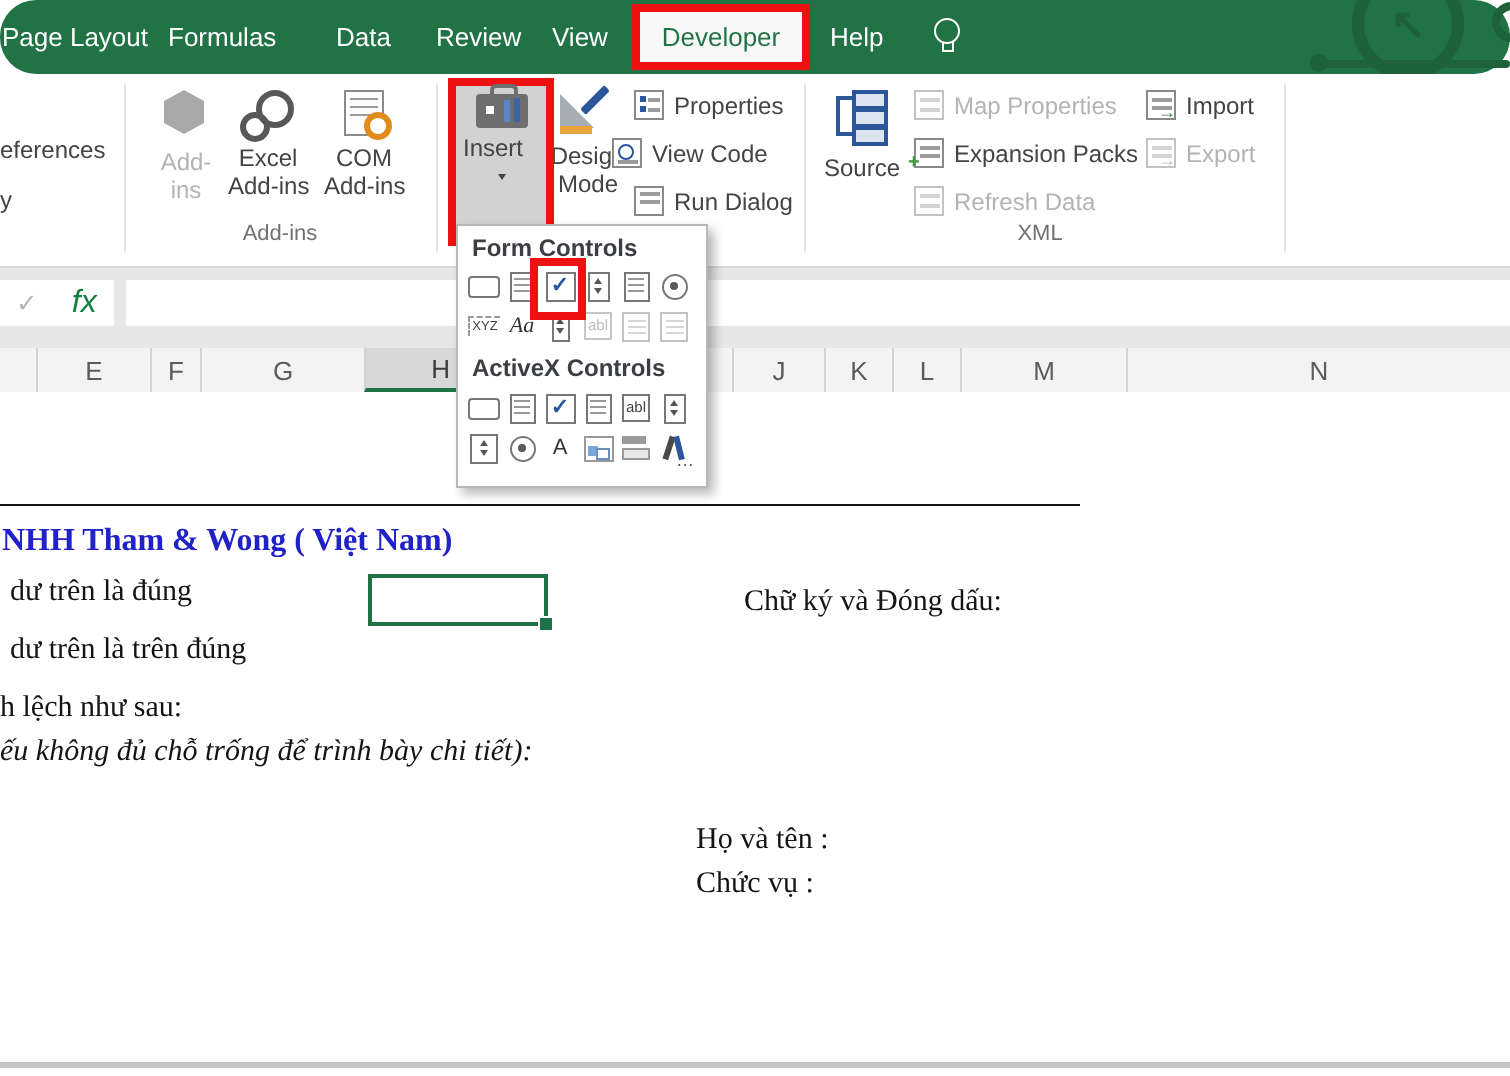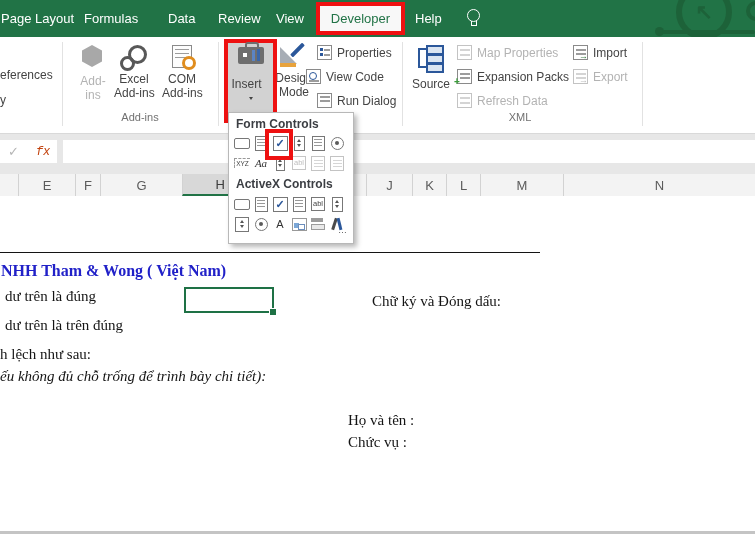--- a/index.html
+++ b/index.html
@@ -1,21 +1,21 @@
 <!DOCTYPE html>
 <html><head>
 <meta charset="utf-8">
 <style>
   html,body{margin:0;padding:0;background:#fff;}
   .screen{position:relative;width:755px;height:538px;overflow:hidden;background:#fff;
           font-family:"Liberation Sans",sans-serif;-webkit-font-smoothing:antialiased;}
   .abs{position:absolute;}
 
   
-  .tabbar{position:absolute;left:0;top:0;width:755px;height:37px;background:#217346;}
+  .tabbar{position:absolute;left:0;top:0;width:755px;height:37px;background:#217346;border-radius:18px;}
   .tab{position:absolute;top:0;height:37px;display:flex;align-items:center;color:#fff;font-size:13px;white-space:nowrap;}
   .dev-frame{position:absolute;left:316px;top:2px;width:81px;height:25px;background:#f8f8f8;
              border:4px solid #ee1111;display:flex;align-items:center;justify-content:center;z-index:5;}
   .dev-frame span{color:#217346;font-size:13px;}
   .bulb{position:absolute;left:467px;top:9px;width:11px;height:11px;border:1.6px solid #fff;border-radius:50%;}
   .bulb:after{content:"";position:absolute;left:2.6px;top:11px;width:4px;height:4px;border-left:1.6px solid #fff;border-right:1.6px solid #fff;border-bottom:1.6px solid #fff;}
   .wm-circle{position:absolute;left:676px;top:-16px;width:44px;height:44px;border:6px solid #1d6239;border-radius:50%;
              display:flex;align-items:center;justify-content:center;color:#1d6239;font-size:21px;font-weight:bold;}
   .wm-line{position:absolute;left:662px;top:30px;width:93px;height:4px;background:#1d6239;border-radius:2px;}
   .wm-dot{position:absolute;left:655px;top:27px;width:9px;height:9px;background:#1d6239;border-radius:50%;}
@@ -91,21 +91,21 @@
   .i-tools{position:relative;width:14px;height:14px;}
   .i-tools .w1{position:absolute;left:3px;top:1px;width:3px;height:12px;background:#4a4a4a;transform:rotate(18deg);}
   .i-tools .w2{position:absolute;left:8px;top:1px;width:3px;height:12px;background:#2b579a;transform:rotate(-14deg);}
   .i-tools .el{position:absolute;right:-3px;bottom:-4px;font-size:9px;color:#555;}
   .red-frame{position:absolute;border:4px solid #ee1111;z-index:45;pointer-events:none;}
 
   
   .fstrip{position:absolute;left:0;top:133px;width:755px;height:41px;background:#e7e7e7;border-top:1px solid #d9d9d9;}
   .fx-box{position:absolute;left:0;top:6px;width:57px;height:23px;background:#fff;display:flex;align-items:center;}
   .fx-check{color:#b5b5b5;font-size:13px;margin-left:8px;}
-  .fx-sym{font-family:Liberation Mono, monospace;font-style:italic;color:#c2410c;font-size:12px;margin-left:17px;}
+  .fx-sym{font-family:Liberation Sans, sans-serif;font-style:italic;color:#15803d;font-size:16px;margin-left:17px;}
   .fbar{position:absolute;left:63px;top:6px;width:692px;height:23px;background:#fff;}
 
   
   .cheads{position:absolute;left:0;top:174px;width:755px;height:22px;background:#f3f3f3;border-bottom:1px solid #cfcfcf;}
   .ch{position:absolute;top:0;height:22px;display:flex;align-items:center;justify-content:center;
       font-size:13px;color:#5b5b5b;border-left:1px solid #d2d2d2;box-sizing:border-box;}
   .ch.sel{background:#d8d8d8;border-bottom:2.5px solid #217346;color:#3c3c3c;justify-content:flex-end;padding-right:5px;}
 
   
   .grid{position:absolute;left:0;top:196px;width:755px;height:342px;background:#fff;
@@ -180,21 +180,21 @@
     </div>
     <div class="glab" style="left:120px;top:74px;width:40px;text-align:center">Add-ins</div>
     <div class="gdiv" style="left:218px"></div>
 
     <div class="abs" style="left:224px;top:2px;width:45px;height:76px;border:4px solid #ee1111;background:#d2d2d2;z-index:6">
       <div class="toolbox" style="margin:4px auto 0">
         <div class="dot"></div>
           <div class="t1"></div>
           <div class="t2"></div>
       </div>
-      <div class="rlab ctr" style="position:static;margin-top:13px;width:37px">Insert</div>
+      <div class="rlab ctr" style="position:static;margin-top:3px;width:37px">Insert</div>
       <div class="tri-d" style="margin:6px auto 0;border-top-color:#444"></div>
     </div>
     <div class="abs" style="left:272px;top:8px">
       <div class="dsq" style="margin-left:8px">
         <div class="tri"></div>
           <div class="pen"></div>
           <div class="rul"></div>
       </div>
       <div class="rlab ctr" style="position:static;margin-top:4px;width:44px">Design</div>
       <div class="rlab ctr" style="position:static;width:44px">Mode</div>

